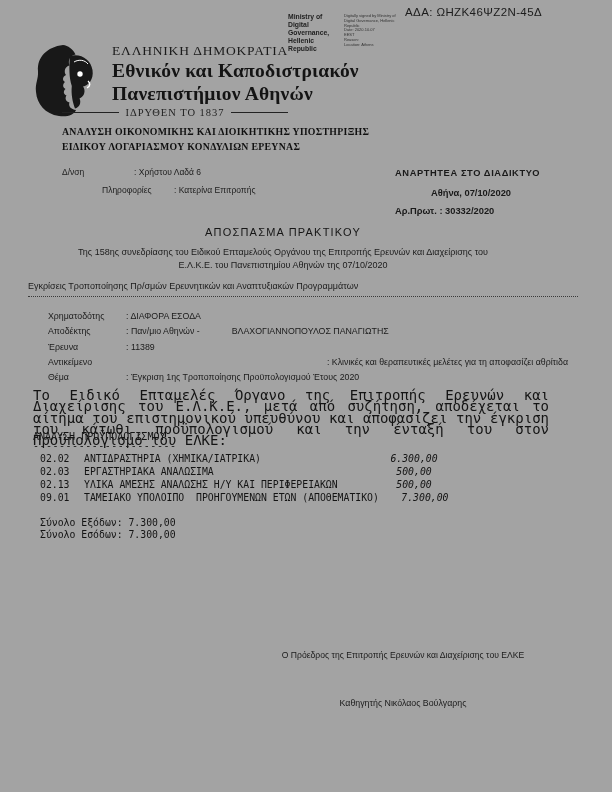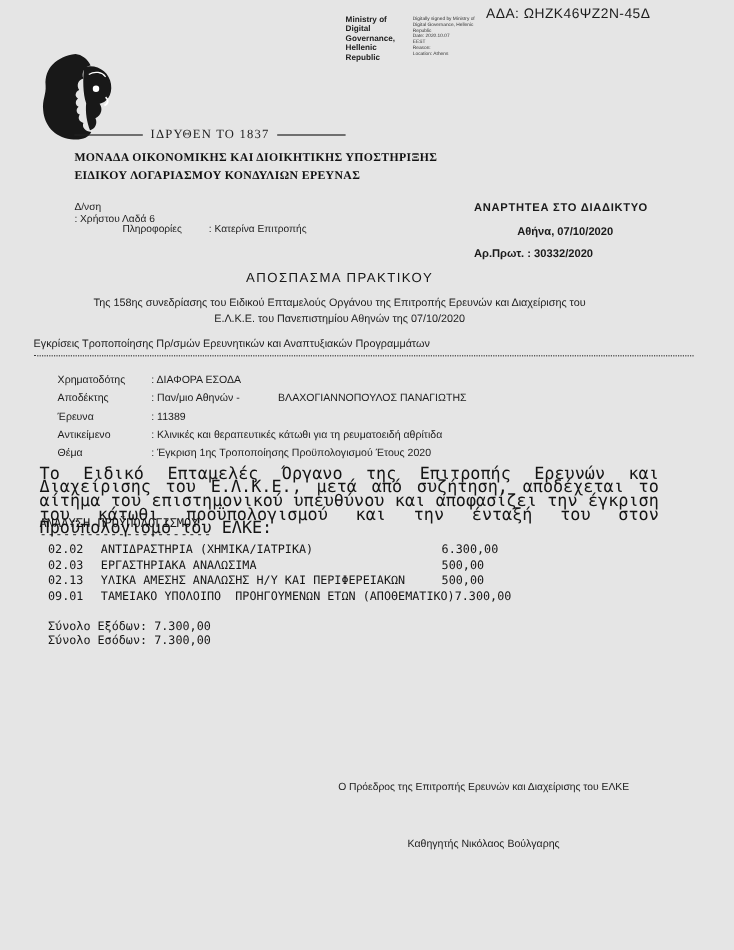--- a/index.html
+++ b/index.html
@@ -1,17 +1,17 @@
 <!DOCTYPE html>
 <html><head>
 <meta charset="utf-8">
 <style>
   html,body{margin:0;padding:0;background:#ffffff;}
   .page{
-    position:relative;width:612px;height:792px;background:#e5e5e5;
+    position:relative;width:612px;height:792px;background:#a3a3a3;
     font-family:"Liberation Sans","DejaVu Sans",sans-serif;color:#161616;
     overflow:hidden;
   }
   .abs{position:absolute;}
   
   .ada{left:405px;top:6px;font-size:11.5px;letter-spacing:0.4px;color:#1c1c1c;}
   .stamp{left:288px;top:13px;display:flex;gap:4px;width:108px;}
   .stamp-authority{font-weight:bold;font-size:6.8px;line-height:8px;width:52px;color:#222;}
   .stamp-note{font-size:4px;line-height:4.8px;width:52px;color:#333;white-space:pre-line;transform:translateY(1px);}
   
@@ -40,21 +40,21 @@
   .detail-label{width:78px;flex:none;}
   .detail-extra{margin-left:32px;}
   
   .mono{font-family:"DejaVu Sans Mono","Liberation Mono",monospace;color:#141414;}
   .body-par{left:33px;top:390px;width:516px;font-size:14px;line-height:11.3px;text-align:justify;}
   .budget-heading{left:33px;top:431px;font-size:10px;}
   .budget-underline{left:33px;top:440px;font-size:10px;letter-spacing:0.5px;}
   .budget-row{left:40px;width:420px;display:flex;font-size:9.8px;}
   .budget-code{width:44px;flex:none;}
   .budget-desc{flex:1;white-space:pre;}
-  .budget-amount{width:92px;flex:none;text-align:left;}
+  .budget-amount{width:92px;flex:none;text-align:center;font-style:italic;}
   .total-row{left:40px;font-size:9.8px;}
   
   .sig-role{left:263px;top:650px;width:280px;text-align:center;font-size:8.6px;color:#1b1b1b;}
   .sig-name{left:263px;top:698px;width:280px;text-align:center;font-size:8.8px;color:#1b1b1b;}
 </style>
 </head>
 <body>
 
 <div class="page">
 
@@ -72,29 +72,34 @@
   <div class="abs emblem">
     <svg width="70" height="74" viewBox="0 0 70 74" aria-hidden="true">
       <path fill="#181818" d="M30,1 C14,3 4,13 5,27 C5.6,35 2,39 3,48 C4,60 12,70 26,72 C34,73.2 41,71 43,66 C38,65.5 35,62 36.5,58.5 C33,57.5 31.5,54.5 33.5,51.5 C30.5,50.5 30,47 32.5,45 C29.5,43.5 29.5,40 32,38 C29,36.5 29.5,32.5 33,31 C30.5,27.5 32,22.5 36.5,21.5 C34.5,16.5 37.5,11 42.5,10.5 C40,5 35,1.5 30,1 Z"></path>
       <path fill="#181818" d="M37,12 C48,9 58,16 59.5,26 C61,36 55,41.5 50,42.5 C53,46.5 51.5,52.5 46.5,54.5 C48.5,58.5 46.5,63.5 42,64.5 C39.5,58 38,50 38.8,42 C36,34 36,22 37,12 Z"></path>
       <circle cx="47" cy="30" r="2.7" fill="#ffffff"></circle>
       <path d="M55,37 C57.5,39 57.5,42.5 54,43.8" stroke="#ffffff" stroke-width="1.4" fill="none"></path>
       <path d="M41,18 C46,15 52,16 55,20" stroke="#ffffff" stroke-width="1" fill="none"></path>
     </svg>
   </div>
 
+  <div class="abs masthead">
+    <div class="republic">ΕΛΛΗΝΙΚΗ ΔΗΜΟΚΡΑΤΙΑ</div>
+    <div class="uni-line">Εθνικόν και Καποδιστριακόν</div>
+    <div class="uni-line">Πανεπιστήμιον Αθηνών</div>
+  </div>
   <div class="abs founded">
     <span class="rule"></span>
     <span class="founded-text">ΙΔΡΥΘΕΝ ΤΟ 1837</span>
     <span class="rule"></span>
   </div>
-  <div class="abs unit" style="top:126px;">ΜΟΝΑΔΑ ΟΙΚΟΝΟΜΙΚΗΣ ΚΑΙ ΔΙΟΙΚΗΤΙΚΗΣ ΥΠΟΣΤΗΡΙΞΗΣ</div>
+  <div class="abs unit" style="top:126px;">ΑΝΑΛΥΣΗ ΟΙΚΟΝΟΜΙΚΗΣ ΚΑΙ ΔΙΟΙΚΗΤΙΚΗΣ ΥΠΟΣΤΗΡΙΞΗΣ</div>
   <div class="abs unit" style="top:141px;">ΕΙΔΙΚΟΥ ΛΟΓΑΡΙΑΣΜΟΥ ΚΟΝΔΥΛΙΩΝ ΕΡΕΥΝΑΣ</div>
 
-  <div class="abs contact-row" style="top:167px;flex-direction:column;">
+  <div class="abs contact-row" style="top:167px;">
     <span class="contact-label">Δ/νση</span>
     <span>: Χρήστου Λαδά 6</span>
   </div>
   <div class="abs contact-row" style="top:185px;padding-left:40px;">
     <span class="contact-label">Πληροφορίες</span>
     <span>: Κατερίνα Επιτροπής</span>
   </div>
 
   <div class="abs meta-internet">ΑΝΑΡΤΗΤΕΑ ΣΤΟ ΔΙΑΔΙΚΤΥΟ</div>
   <div class="abs meta-row" style="top:188px;margin-left:36px;">Αθήνα, 07/10/2020</div>
@@ -114,23 +119,23 @@
   </div>
   <div class="abs detail-row" style="top:326px;">
     <span class="detail-label">Αποδέκτης</span>
     <span>: Παν/μιο Αθηνών -</span>
     <span class="detail-extra">ΒΛΑΧΟΓΙΑΝΝΟΠΟΥΛΟΣ ΠΑΝΑΓΙΩΤΗΣ</span>
   </div>
   <div class="abs detail-row" style="top:342px;">
     <span class="detail-label">Έρευνα</span>
     <span>: 11389</span>
   </div>
-  <div class="abs detail-row" style="top:357px;">
+  <div class="abs detail-row" style="top:357px;justify-content:space-between;">
     <span class="detail-label">Αντικείμενο</span>
-    <span>: Κλινικές και θεραπευτικές κάτωθι για τη ρευματοειδή αθρίτιδα</span>
+    <span>: Κλινικές και θεραπευτικές μελέτες για τη αποφασίζει αθρίτιδα</span>
   </div>
   <div class="abs detail-row" style="top:372px;">
     <span class="detail-label">Θέμα</span>
     <span>: Έγκριση 1ης Τροποποίησης Προϋπολογισμού Έτους 2020</span>
   </div>
 
   <div class="abs mono body-par">Το Ειδικό Επταμελές Όργανο της Επιτροπής Ερευνών και Διαχείρισης του Ε.Λ.Κ.Ε., μετά από συζήτηση, αποδέχεται το αίτημα του επιστημονικού υπευθύνου και αποφασίζει την έγκριση του κάτωθι προϋπολογισμού και την ένταξή του στον Προϋπολογισμό του ΕΛΚΕ:</div>
 
   <div class="abs mono budget-heading">ΑΝΑΛΥΣΗ ΠΡΟΫΠΟΛΟΓΙΣΜΟΥ</div>
   <div class="abs mono budget-underline">----------------------</div>

